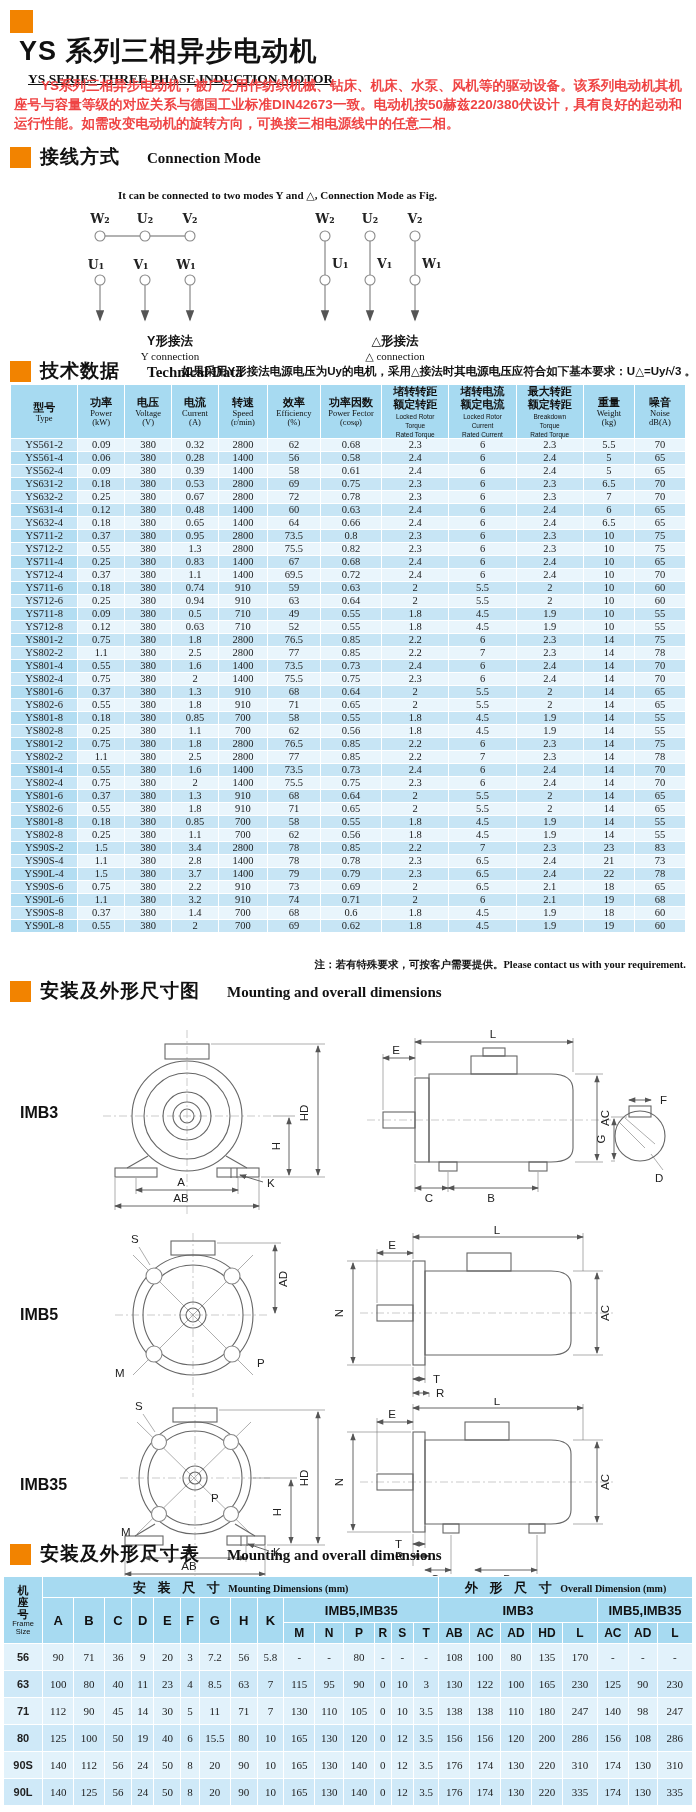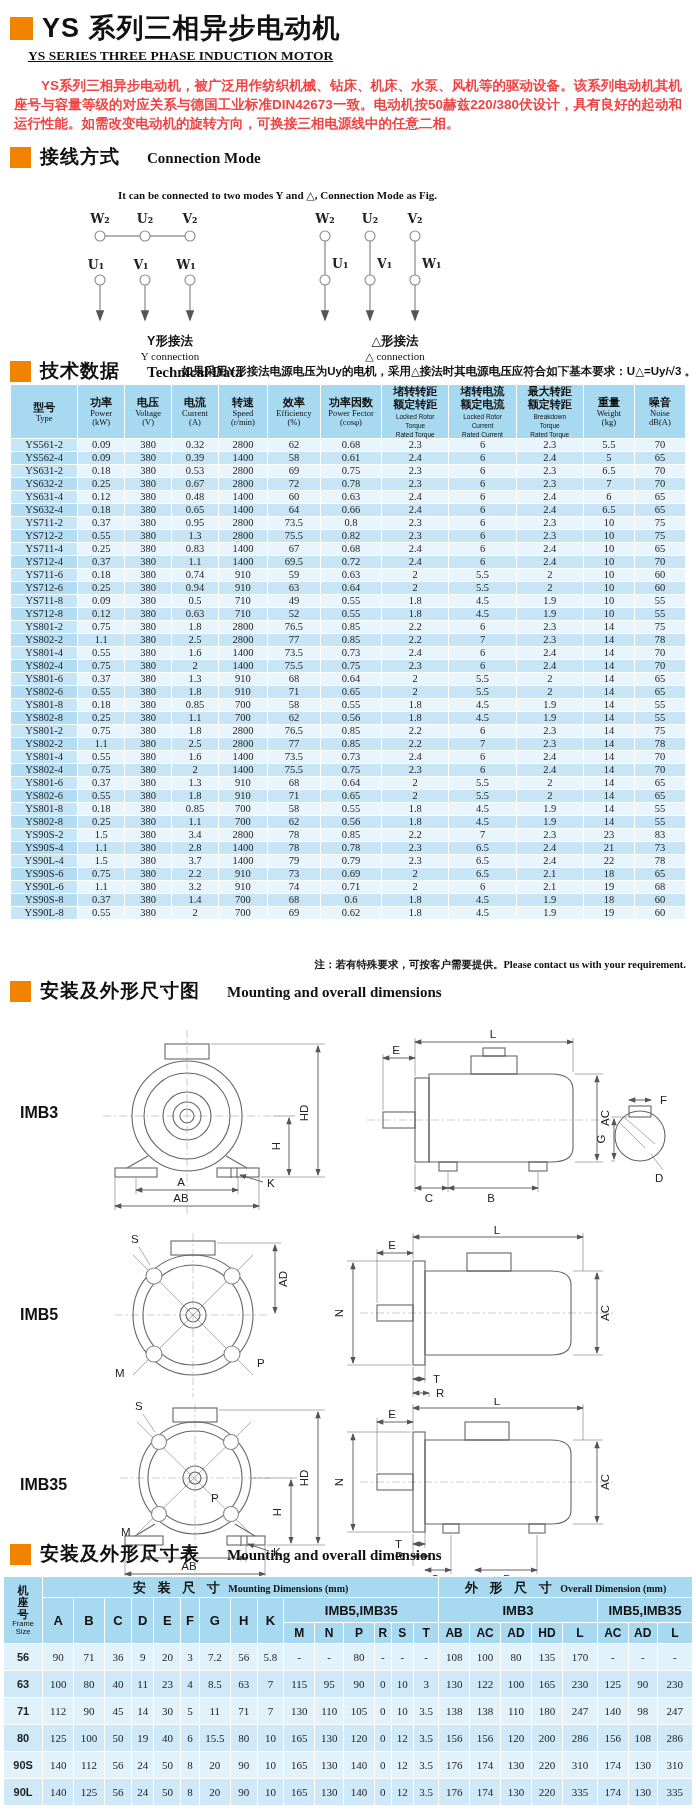--- a/index.html
+++ b/index.html
@@ -1,21 +1,21 @@
 <!DOCTYPE html>
 <html><head>
 <meta charset="utf-8">
 <style>
   html,body{margin:0;padding:0;background:#e9e9e9;}
   .page{position:relative;width:696px;height:1812px;background:#ffffff;margin:0 auto;
         font-family:"Liberation Sans","DejaVu Sans",sans-serif;color:#111;overflow:hidden;}
 
   
   .title-block{position:absolute;left:10px;top:10px;}
-  .t-row{display:flex;align-items:center;}
+  .t-row{display:flex;align-items:flex-start;flex-direction:column;}
   .t-sq{width:23px;height:23px;background:#F28300;flex:0 0 auto;}
   .t-cn{font-size:27px;font-weight:bold;margin-left:9px;letter-spacing:1px;}
   .t-en{font-size:13.5px;font-weight:bold;font-family:"Liberation Serif","DejaVu Serif",serif;margin-left:18px;margin-top:2px;text-decoration:underline;}
 
   .intro{position:absolute;left:14px;top:76px;width:668px;font-size:13.5px;line-height:19px;
          font-weight:600;text-align:justify;text-indent:2em;color:#ef4444;}
 
   
   .sec{position:absolute;display:flex;align-items:baseline;}
   .sq{width:21px;height:21px;background:#F28300;align-self:center;flex:0 0 auto;}
@@ -253,20 +253,34 @@
           <td>2800</td>
           <td>62</td>
           <td>0.68</td>
           <td>2.3</td>
           <td>6</td>
           <td>2.3</td>
           <td>5.5</td>
           <td>70</td>
         </tr>
         <tr>
+          <td>YS561-4</td>
+          <td>0.06</td>
+          <td>380</td>
+          <td>0.28</td>
+          <td>1400</td>
+          <td>56</td>
+          <td>0.58</td>
+          <td>2.4</td>
+          <td>6</td>
+          <td>2.4</td>
+          <td>5</td>
+          <td>65</td>
+        </tr>
+        <tr>
           <td>YS562-4</td>
           <td>0.09</td>
           <td>380</td>
           <td>0.39</td>
           <td>1400</td>
           <td>58</td>
           <td>0.61</td>
           <td>2.4</td>
           <td>6</td>
           <td>2.4</td>

